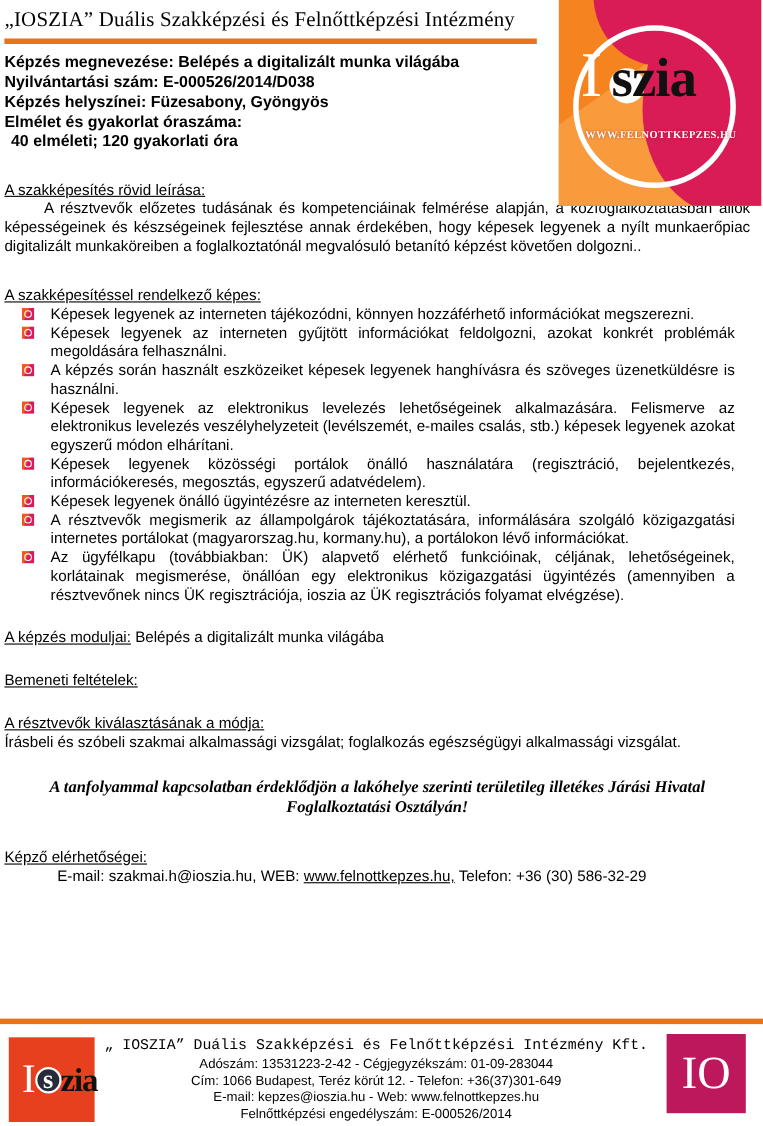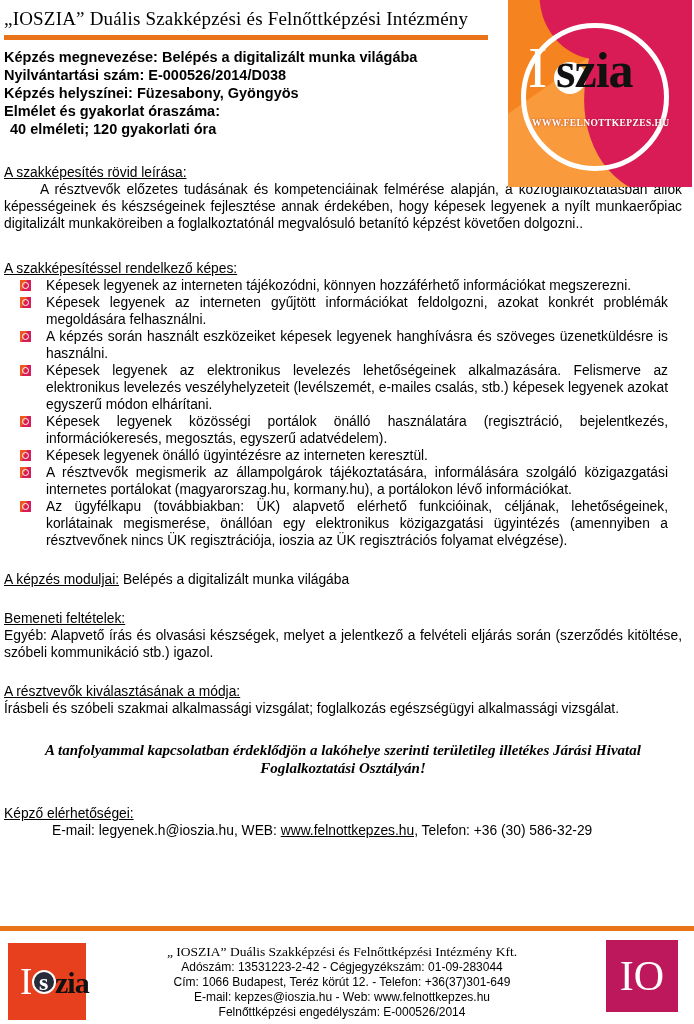--- a/index.html
+++ b/index.html
@@ -75,21 +75,21 @@
   .footer-left-logo { position:absolute; left:8px; top:943px; width:78px; height:77px;
     background:#e6401f; font-family:"Liberation Serif", serif; }
   .fl-i { position:absolute; left:12px; top:20px; color:#fff; font-size:37px; line-height:38px; }
   .fl-disc { position:absolute; left:24px; top:27px; width:24px; height:24px;
     background:#272b3a; border:2px solid #fff; border-radius:50%; }
   .fl-s { position:absolute; left:5px; top:-3px; color:#fff; font-size:24px; line-height:26px;
     font-weight:bold; font-family:"Liberation Serif", serif; }
   .fl-zia { position:absolute; left:47px; top:24px; color:#111; font-weight:bold;
     font-size:30px; line-height:32px; letter-spacing:-1px; }
   .footer-center { position:absolute; left:92px; top:944px; width:500px; text-align:center; }
-  .fc-line1 { font-family:Liberation Serif, serif; font-size:13.5px; line-height:16px; }
+  .fc-line1 { font-family:Liberation Mono, monospace; font-size:13.5px; line-height:16px; }
   .fc-line { font-size:12px; line-height:15px; }
   .footer-right-logo { position:absolute; left:606px; top:940px; width:72px; height:72px;
     background:#be185d; display:flex; align-items:center; justify-content:center; }
   .fr-text { color:#fff; font-family:"Liberation Serif", serif; font-size:42px; line-height:42px; }
 </style>
 </head>
 <body>
 
 <div class="page">
 
@@ -137,34 +137,33 @@
         <li class="bullet-item"><span class="bullet-icon"></span><span>Az ügyfélkapu (továbbiakban: ÜK) alapvető elérhető funkcióinak, céljának, lehetőségeinek, korlátainak megismerése, önállóan egy elektronikus közigazgatási ügyintézés (amennyiben a résztvevőnek nincs ÜK regisztrációja, ioszia az ÜK regisztrációs folyamat elvégzése).</span></li>
       </ul>
     </div>
 
     <div class="sec-modules">
       <span class="inline-heading">A képzés moduljai:</span><span> Belépés a digitalizált munka világába</span>
     </div>
 
     <div class="sec-entry">
       <div class="section-heading">Bemeneti feltételek:</div>
-      <p class="body-text">Egyéb: Alapvető írás és olvasási készségek, melyet a jelentkező a felvételi eljárás során (szerződés kitöltése, szóbeli kommunikáció stb.) igazol.</p>
     </div>
 
     <div class="sec-select">
       <div class="section-heading">A résztvevők kiválasztásának a módja:</div>
       <p class="body-text">Írásbeli és szóbeli szakmai alkalmassági vizsgálat; foglalkozás egészségügyi alkalmassági vizsgálat.</p>
     </div>
 
     <p class="notice">A tanfolyammal kapcsolatban érdeklődjön a lakóhelye szerinti területileg illetékes Járási Hivatal Foglalkoztatási Osztályán!</p>
 
     <div class="sec-contact">
       <div class="section-heading">Képző elérhetőségei:</div>
       <div class="contact-line">
-        <span>E-mail: legyenek.h@ioszia.hu, WEB: </span><a class="web-link">www.felnottkepzes.hu,</a><span> Telefon: +36 (30) 586-32-29</span>
+        <span>E-mail: szakmai.h@ioszia.hu, WEB: </span><a class="web-link">www.felnottkepzes.hu,</a><span> Telefon: +36 (30) 586-32-29</span>
       </div>
     </div>
 
   </div>
 
   <div class="footer-rule"></div>
 
   <div class="footer-left-logo">
     <span class="fl-i">I</span>
     <span class="fl-disc">

